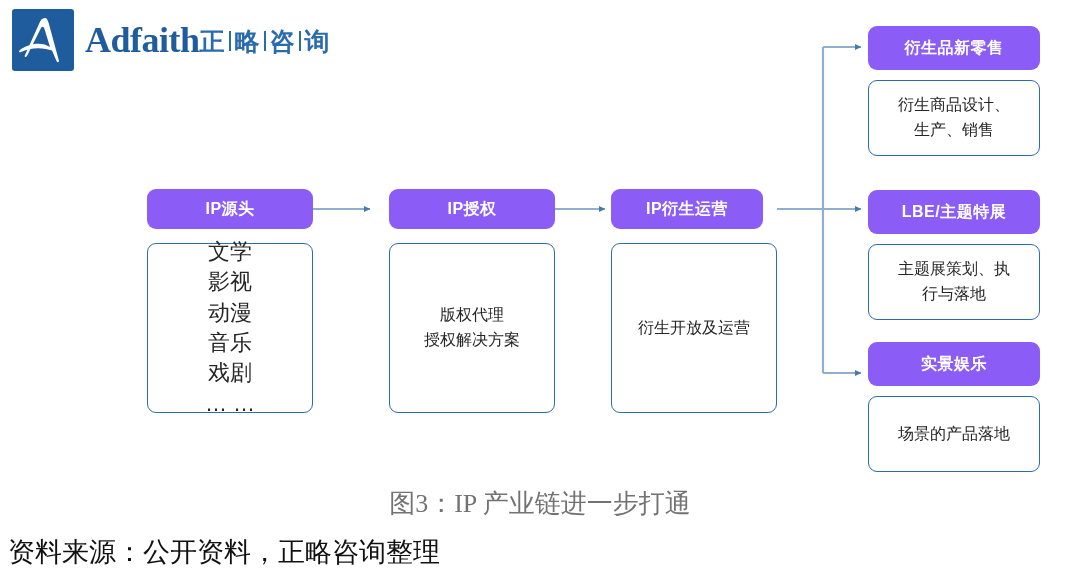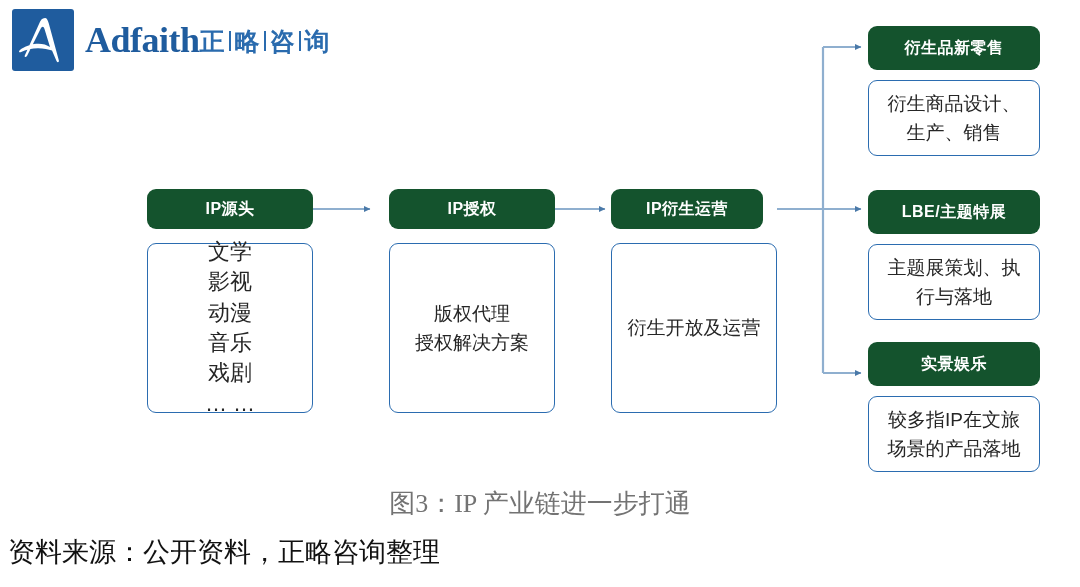--- a/index.html
+++ b/index.html
@@ -74,21 +74,21 @@
     width: 1080px;
     height: 480px;
   }
   .node { position: absolute; }
   .node-head {
     position: absolute;
     left: 0;
     top: 0;
     width: 100%;
     height: 100%;
-    background: #14532d;
+    background: #8b5cf6;
     border-radius: 9px;
     color: #ffffff;
     font-weight: bold;
     font-size: 16px;
     display: flex;
     align-items: center;
     justify-content: center;
     letter-spacing: 0.5px;
     box-sizing: border-box;
   }
@@ -99,21 +99,21 @@
     width: 100%;
     height: 100%;
     border: 1.5px solid #2B6CB0;
     border-radius: 9px;
     background: #ffffff;
     box-sizing: border-box;
     display: flex;
     align-items: center;
     justify-content: center;
     text-align: center;
-    font-size: 19px;
+    font-size: 16px;
     line-height: 1.55;
     color: #262626;
     padding: 4px 10px;
   }
   .node-body.list-body {
     font-size: 22px;
     line-height: 1.38;
   }
   .node-body .inner { width: 100%; }
 
@@ -250,21 +250,20 @@
       </div>
     </div>
   </div>
 
   <div class="node" style="left:868px; top:342px; width:172px; height:44px;">
     <div class="node-head">实景娱乐</div>
   </div>
   <div class="node" style="left:868px; top:396px; width:172px; height:76px;">
     <div class="node-body">
       <div class="inner">
-        <div>较多指IP在文旅</div>
         <div>场景的产品落地</div>
       </div>
     </div>
   </div>
 
 </div>
 
 <div id="caption">图3：IP 产业链进一步打通</div>
 <div id="source">资料来源：公开资料，正略咨询整理</div>
 

